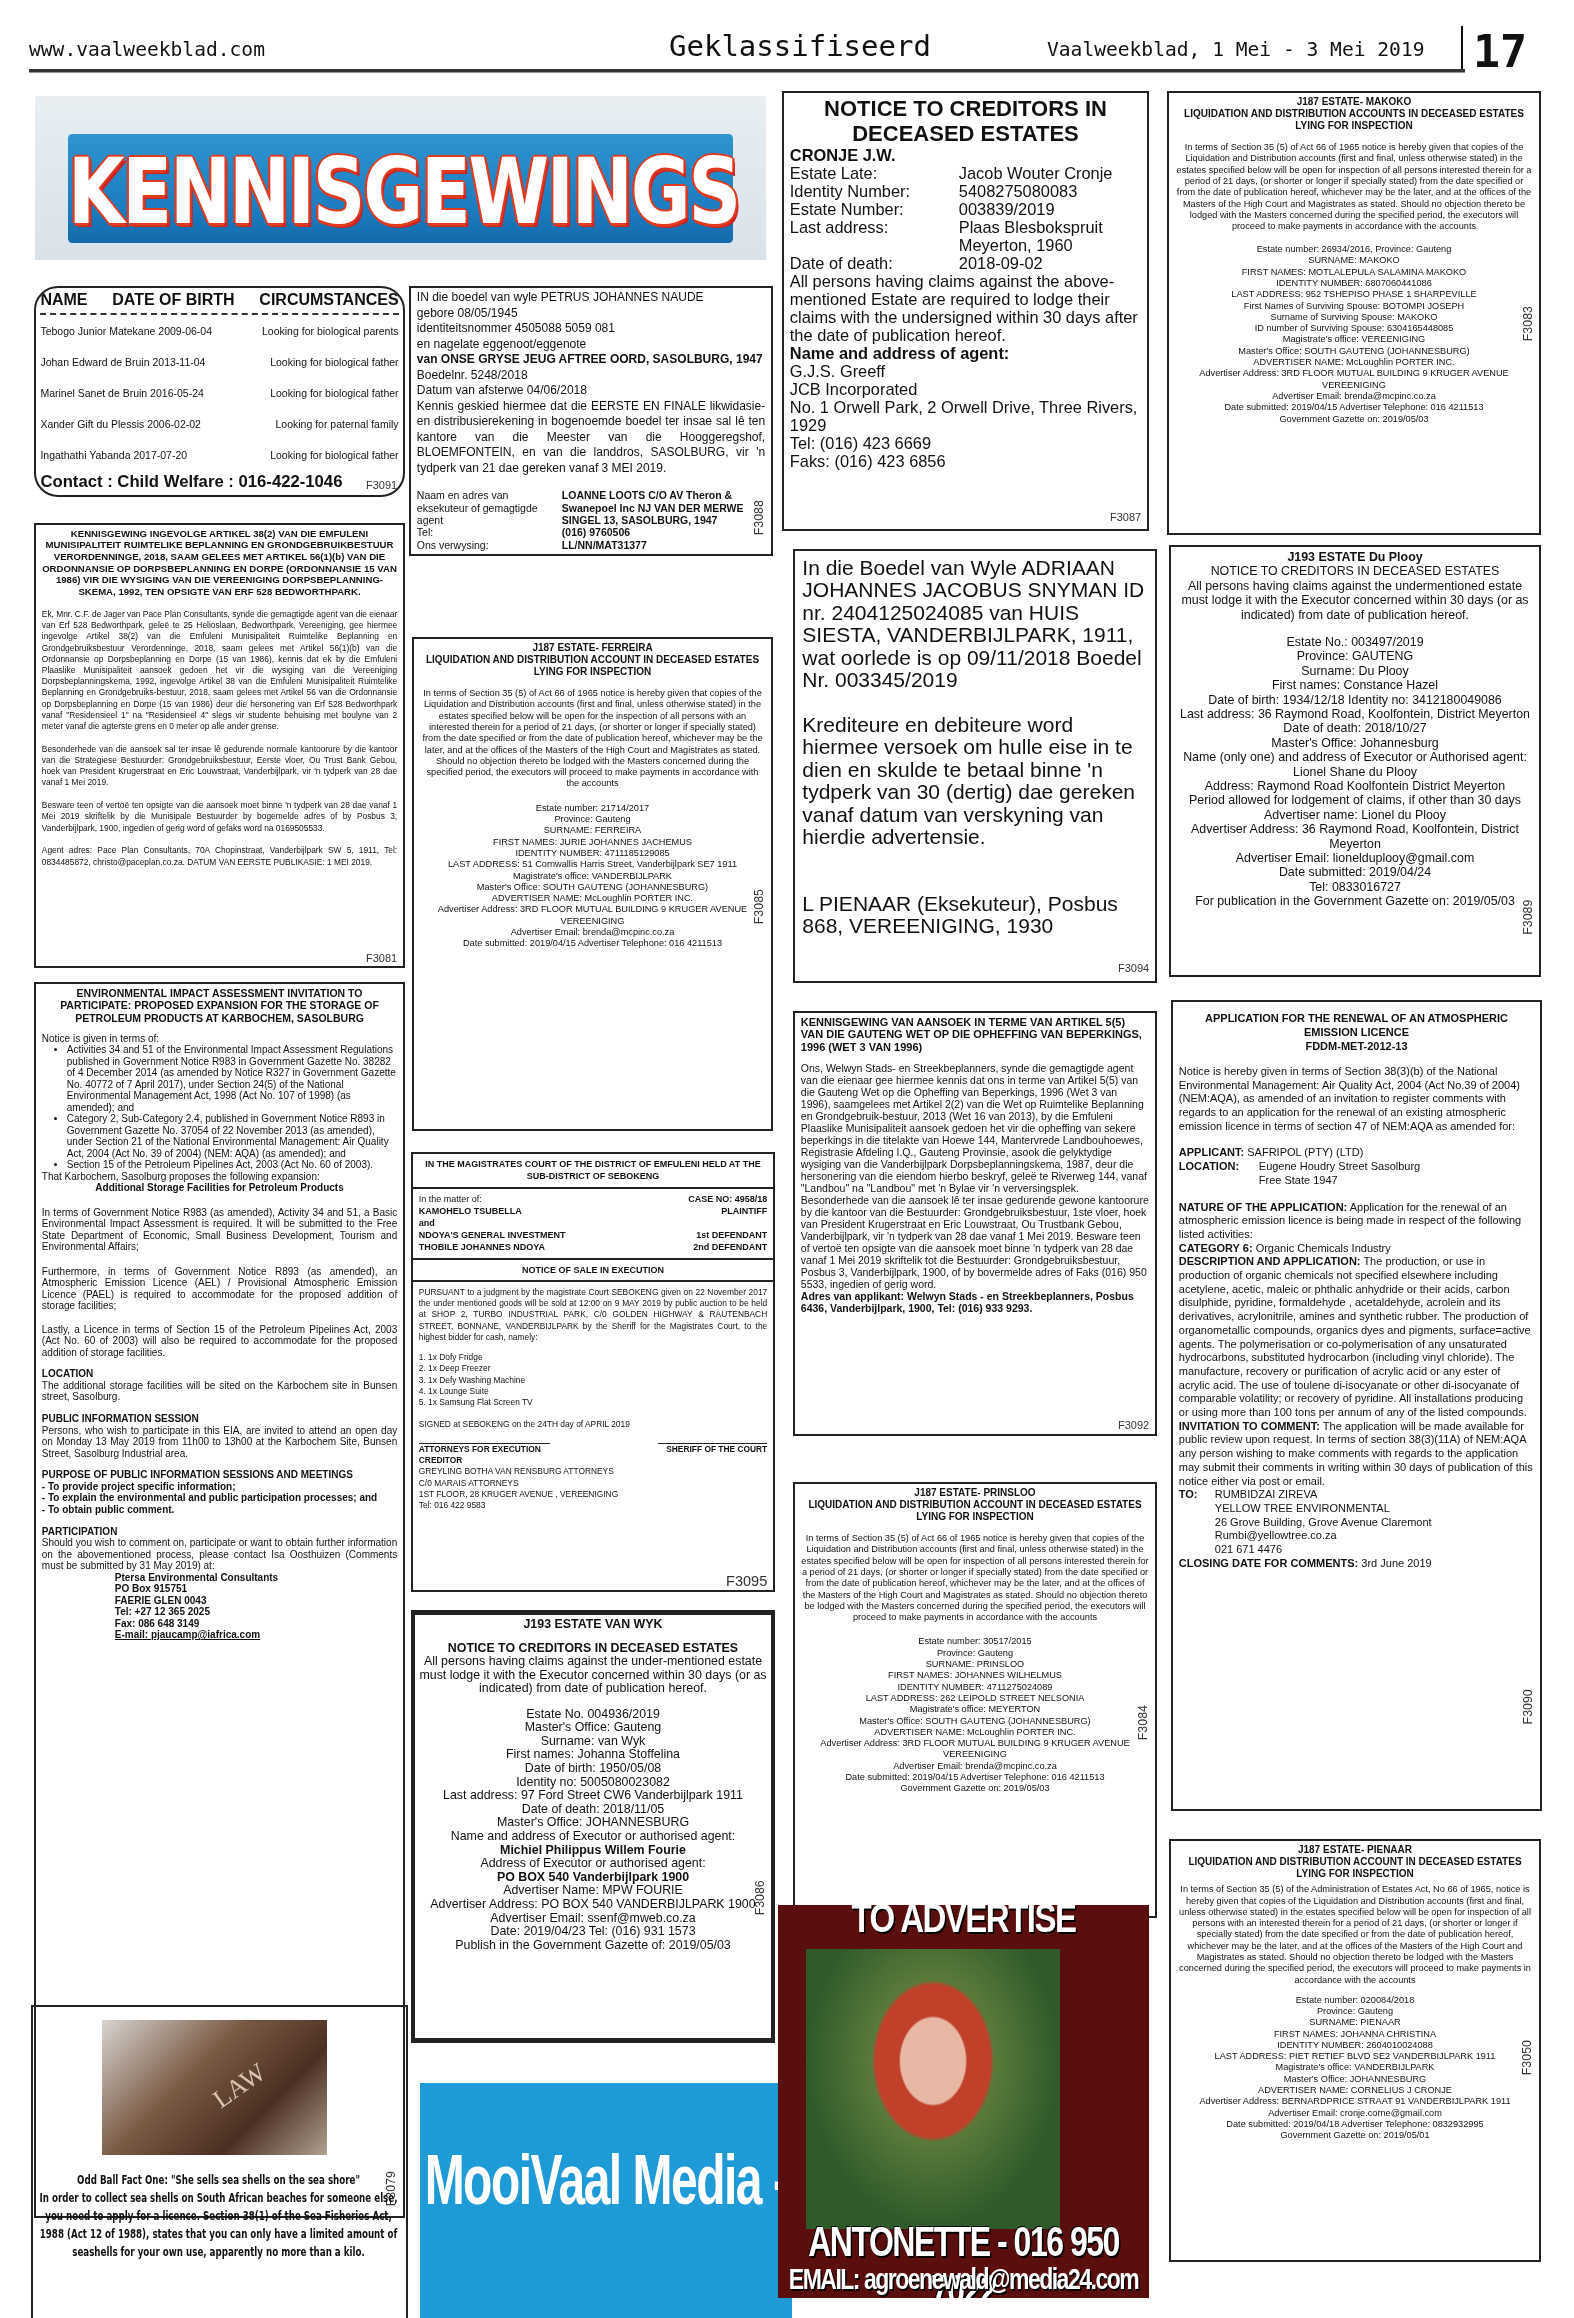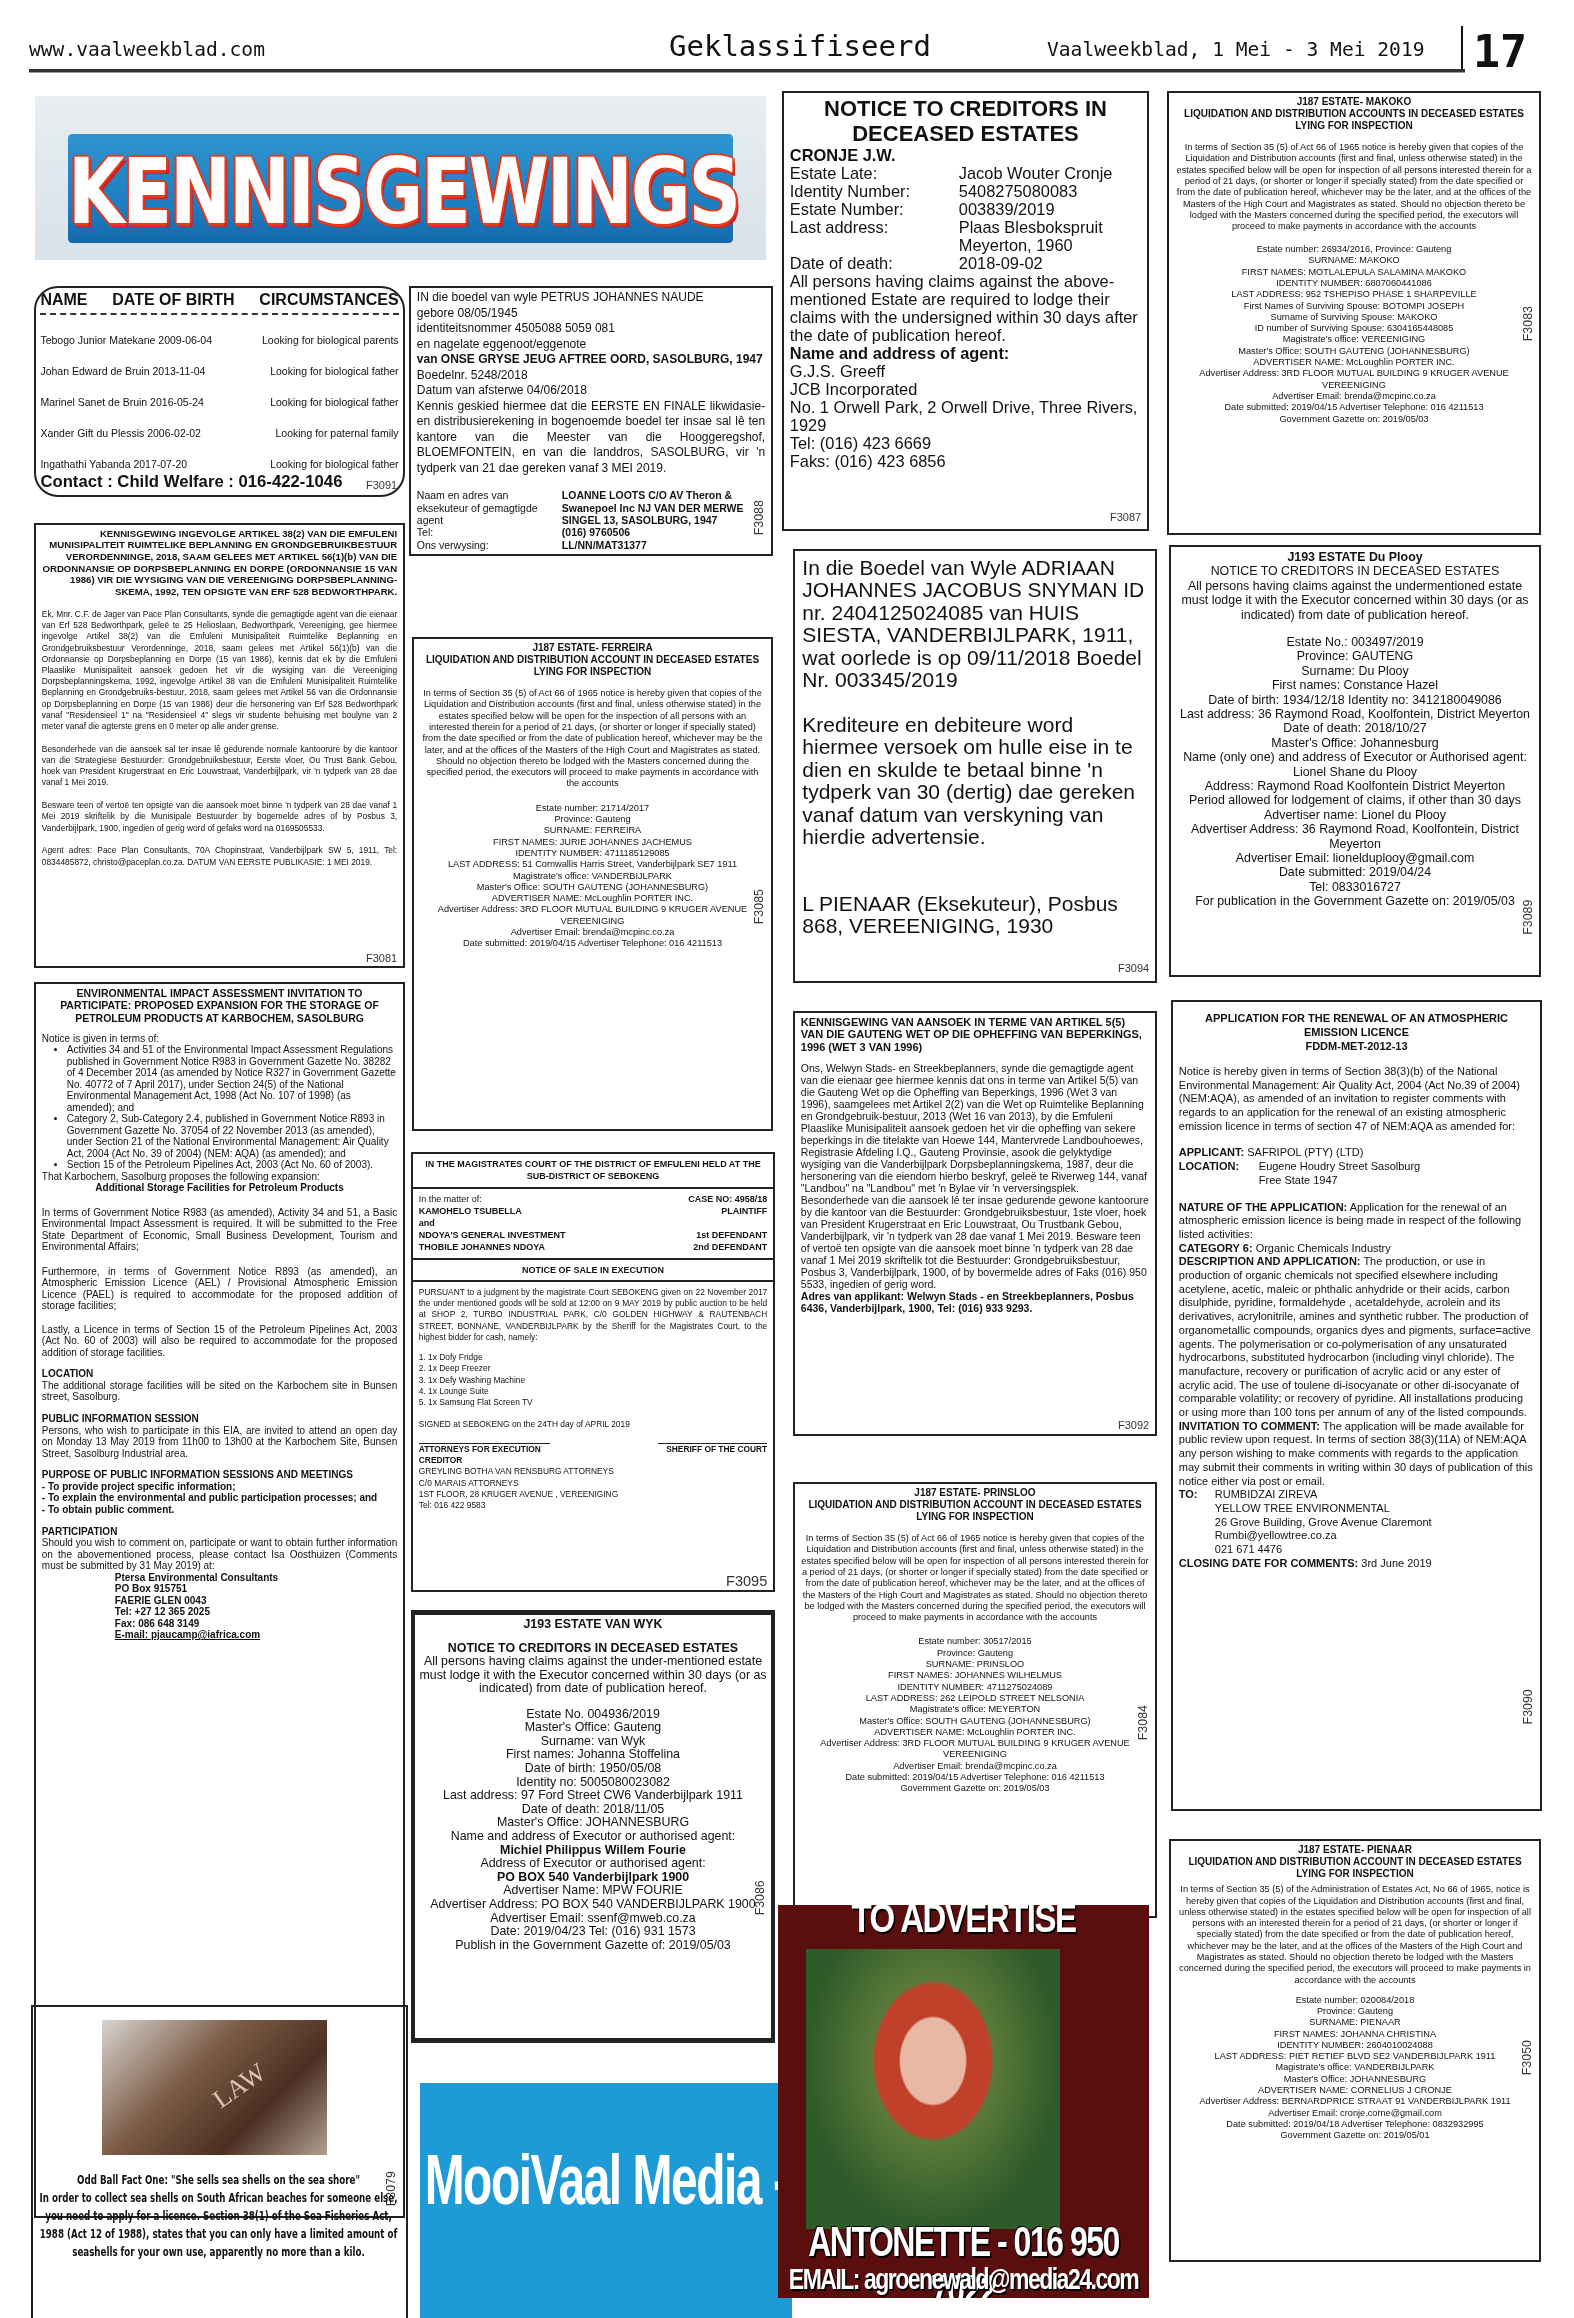--- a/index.html
+++ b/index.html
@@ -21,21 +21,21 @@
   #hdr-rule { left: 29px; top: 69px; width: 1436px; height: 3.6px; background: #333; border-bottom: 1.5px solid #999; }
 
   
   #banner { left: 35px; top: 96px; width: 731px; height: 164px; background: linear-gradient(#e8eef2,#d8e2e8); }
   #banner-cloth { position: absolute; left: 33px; top: 38px; width: 665px; height: 109px; background: linear-gradient(#2e95cf, #1b7cc0 70%, #1569a8); border-radius: 4.4px; }
   #banner-text { position: absolute; left: 0; right: 0; top: 14.5px; text-align: center; font-family: "DejaVu Sans", sans-serif; font-weight: bold; font-size: 73px; letter-spacing: -2.2px; color: #fff; transform: scaleY(1.25); text-shadow: 2.2px 0 #e23a1e, -2.2px 0 #e23a1e, 0 2.2px #e23a1e, 0 -2.2px #e23a1e, 2.9px 2.9px #c22; }
 
   
   #children { left: 34px; top: 286px; width: 371px; height: 211px; padding: 2.9px 4.4px; border-radius: 24px; }
   #children .th { display: flex; justify-content: space-between; font-weight: bold; font-size: 16px; border-bottom: 2.2px dashed #333; padding-bottom: 4.4px; }
-  #children .tr { display: flex; font-size: 10.5px; height: 31px; align-items: flex-end; }
+  #children .tr { display: flex; font-size: 10.5px; height: 31px; align-items: center; }
   #children .tr span:first-child { width: 185px; }
   #children .tr span:last-child { flex: 1; text-align: right; }
   #children .contact { font-weight: bold; font-size: 16.7px; margin-top: 1.5px; }
 
   
   #naude { left: 409px; top: 286px; width: 364px; height: 270px; padding: 2.2px 5.8px; font-size: 12px; line-height: 15.5px; }
   #naude .row { display: flex; }
   #naude .row span:first-child { width: 145px; }
 
   
@@ -46,21 +46,21 @@
 
   
   .small { font-size: 9.2px; line-height: 11.3px; padding: 2.9px 5.8px; }
   .small h3 { font-size: 10px; text-align: center; line-height: 12px; }
   .small p { margin-top: 6.5px; }
   .just { text-align: justify; }
 
   #makoko { left: 1167px; top: 91px; width: 374px; height: 444px; }
   #ferreira { left: 412px; top: 637px; width: 361px; height: 494px; }
   #artikel38 { left: 34px; top: 523px; width: 371px; height: 445px; font-size: 8.4px; line-height: 11.2px; }
-  #artikel38 h3 { font-size: 9.6px; line-height: 11.6px; text-align: right; }
+  #artikel38 h3 { font-size: 9.6px; line-height: 11.6px; }
 
   #snyman { left: 793px; top: 549px; width: 364px; height: 434px; padding: 5.8px 7.3px; font-size: 21px; line-height: 22.5px; }
 
   #duplooy { left: 1169px; top: 545px; width: 372px; height: 432px; font-size: 12.4px; line-height: 14.4px; padding: 2.9px 5.8px; }
 
   #eia { left: 34px; top: 982px; width: 371px; height: 1236px; font-size: 10px; line-height: 11.5px; }
   #eia ul { padding-left: 25px; }
   #eia li { list-style: disc; }
   #eia .hd { font-weight: bold; margin-top: 10.2px; }
 

